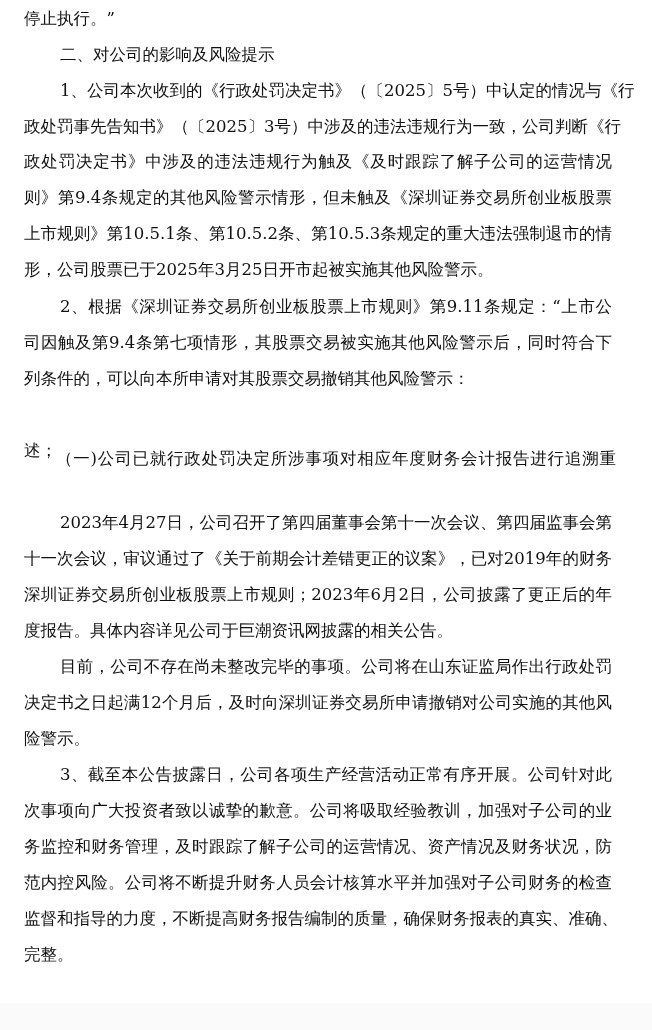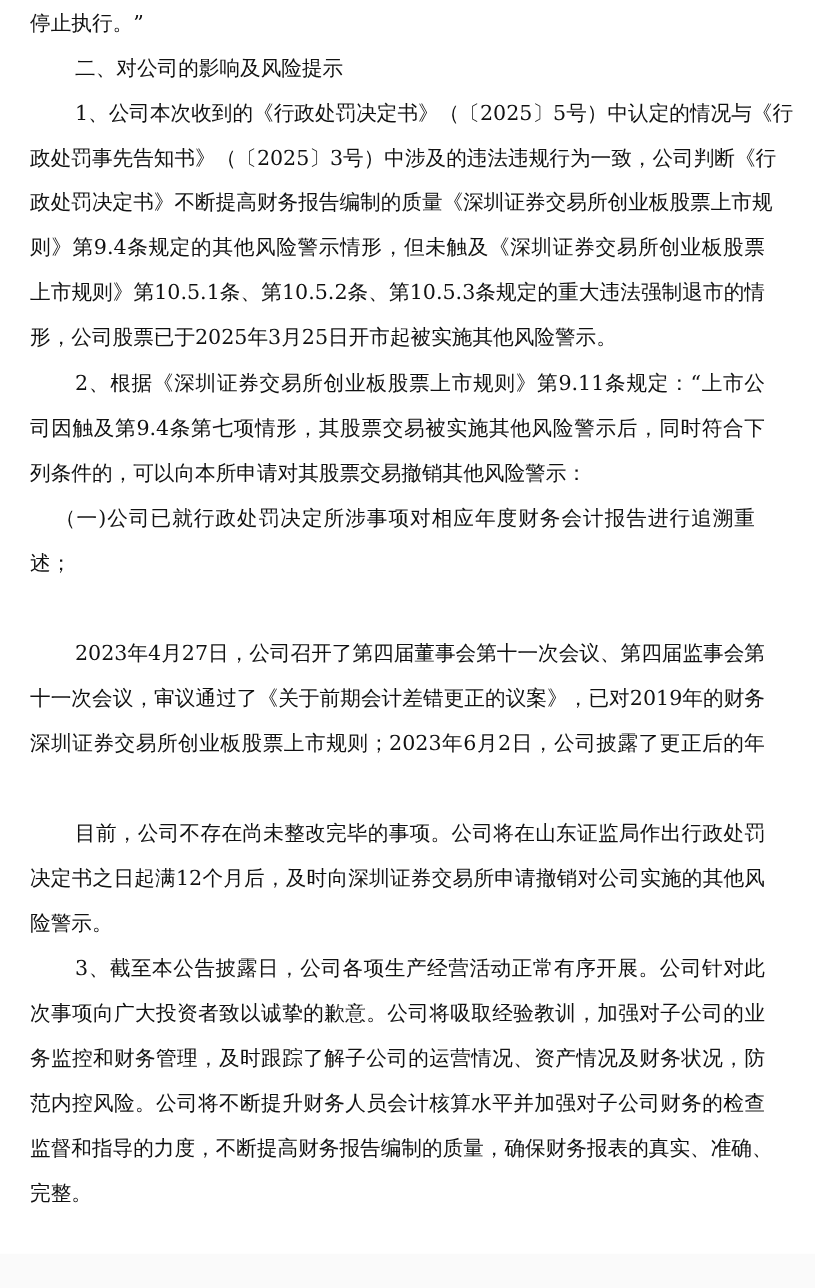--- a/index.html
+++ b/index.html
@@ -23,44 +23,45 @@
     left: 24px;
     width: 588px;
     height: 26px;
     font-size: 16.5px;
     line-height: 26px;
     white-space: nowrap;
     text-align: justify;
     text-align-last: justify;
   }
   .line.indent { left: 60px; width: 552px; }
-  .line.indent2 { left: 44px; width: 560px; }
+  .line.indent2 { left: 56px; width: 560px; margin-top: 44px; }
   .line.last { text-align-last: left; }
   .line.heading { font-weight: normal; font-family: "DejaVu Sans", "Liberation Sans", sans-serif; font-size: 16.5px; }
 </style>
 </head>
 <body>
 
 <div class="page">
   <div class="line last" style="top:6px">停止执行。”</div>
   <div class="line indent heading last" style="top:42px">二、对公司的影响及风险提示</div>
   <div class="line indent" style="top:78px">1、公司本次收到的《行政处罚决定书》（〔2025〕5号）中认定的情况与《行</div>
   <div class="line" style="top:114px">政处罚事先告知书》（〔2025〕3号）中涉及的违法违规行为一致，公司判断《行</div>
-  <div class="line" style="top:149px">政处罚决定书》不断提高财务报告编制的质量《深圳证券交易所创业板股票上市规</div>
+  <div class="line" style="top:149px">政处罚决定书》中涉及的违法违规行为触及《及时跟踪了解子公司的运营情况</div>
   <div class="line" style="top:185px">则》第9.4条规定的其他风险警示情形，但未触及《深圳证券交易所创业板股票</div>
   <div class="line" style="top:221px">上市规则》第10.5.1条、第10.5.2条、第10.5.3条规定的重大违法强制退市的情</div>
   <div class="line last" style="top:257px">形，公司股票已于2025年3月25日开市起被实施其他风险警示。</div>
   <div class="line indent" style="top:294px">2、根据《深圳证券交易所创业板股票上市规则》第9.11条规定：“上市公</div>
   <div class="line" style="top:330px">司因触及第9.4条第七项情形，其股票交易被实施其他风险警示后，同时符合下</div>
   <div class="line last" style="top:366px">列条件的，可以向本所申请对其股票交易撤销其他风险警示：</div>
   <div class="line indent2" style="top:402px">（一)公司已就行政处罚决定所涉事项对相应年度财务会计报告进行追溯重</div>
   <div class="line last" style="top:438px">述；</div>
   <div class="line indent" style="top:510px">2023年4月27日，公司召开了第四届董事会第十一次会议、第四届监事会第</div>
   <div class="line" style="top:546px">十一次会议，审议通过了《关于前期会计差错更正的议案》，已对2019年的财务</div>
   <div class="line" style="top:582px">深圳证券交易所创业板股票上市规则；2023年6月2日，公司披露了更正后的年</div>
+  <div class="line last" style="top:618px">度报告。具体内容详见公司于巨潮资讯网披露的相关公告。</div>
   <div class="line indent" style="top:654px">目前，公司不存在尚未整改完毕的事项。公司将在山东证监局作出行政处罚</div>
   <div class="line" style="top:690px">决定书之日起满12个月后，及时向深圳证券交易所申请撤销对公司实施的其他风</div>
   <div class="line last" style="top:726px">险警示。</div>
   <div class="line indent" style="top:762px">3、截至本公告披露日，公司各项生产经营活动正常有序开展。公司针对此</div>
   <div class="line" style="top:798px">次事项向广大投资者致以诚挚的歉意。公司将吸取经验教训，加强对子公司的业</div>
   <div class="line" style="top:834px">务监控和财务管理，及时跟踪了解子公司的运营情况、资产情况及财务状况，防</div>
   <div class="line" style="top:870px">范内控风险。公司将不断提升财务人员会计核算水平并加强对子公司财务的检查</div>
   <div class="line last" style="top:942px">完整。</div>
   <div class="line" style="top:906px">监督和指导的力度，不断提高财务报告编制的质量，确保财务报表的真实、准确、</div>
 

